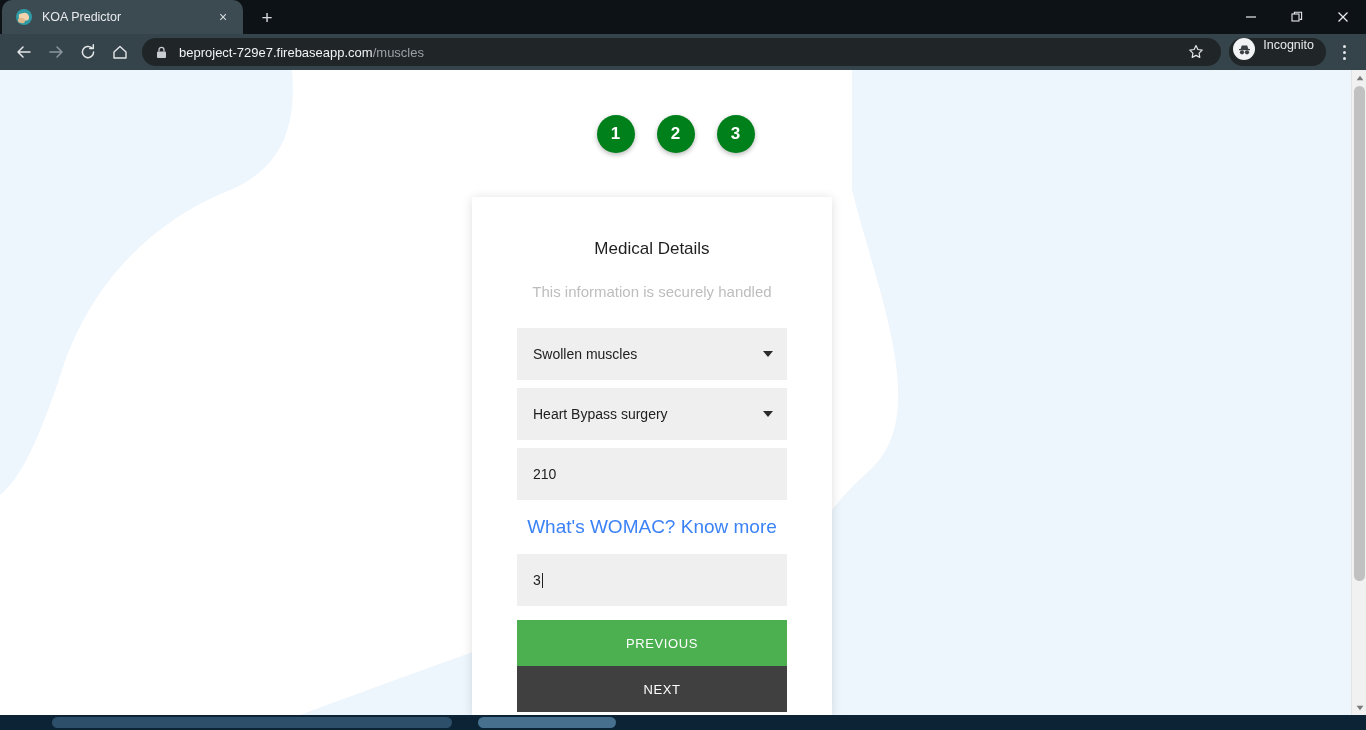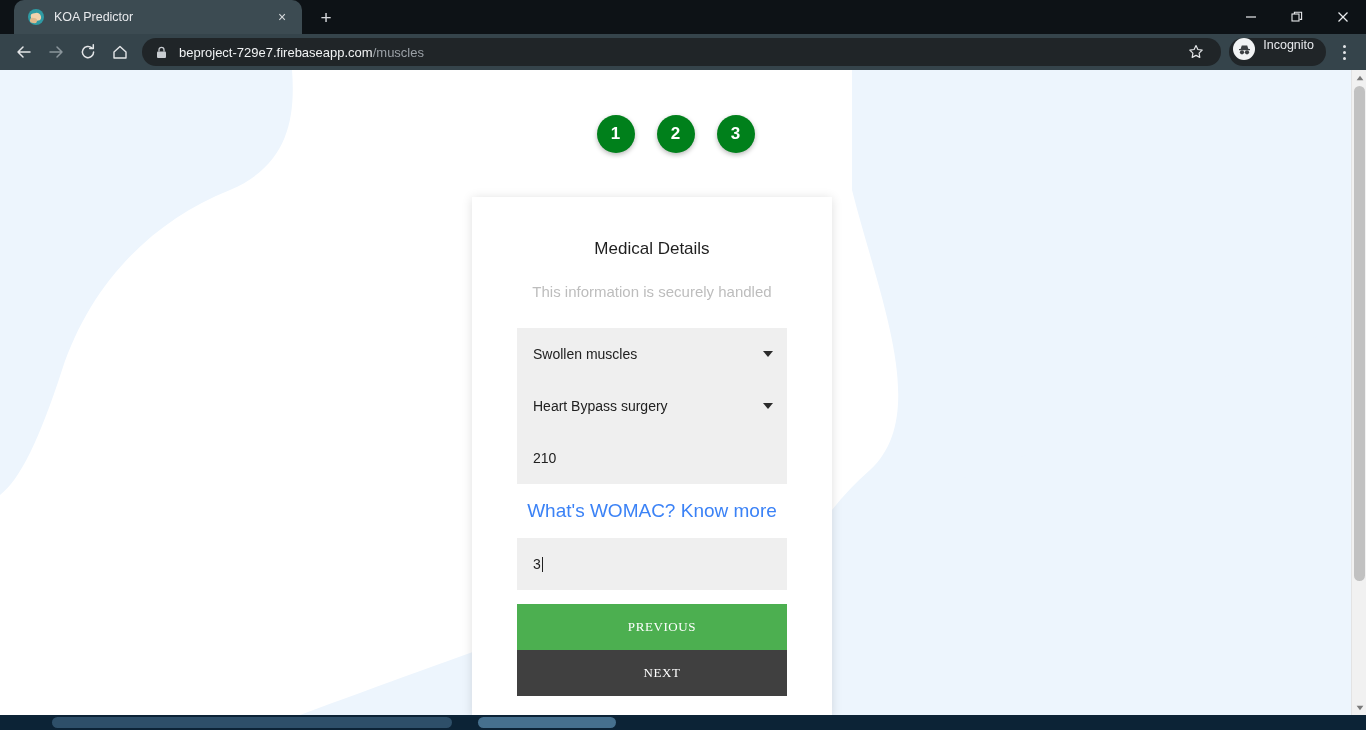--- a/index.html
+++ b/index.html
@@ -11,24 +11,24 @@
   }
 
   
   .browser { width:1366px; height:730px; position:relative; background:#0d1216; }
 
   .tabstrip {
     height:34px; background:#0d1216; position:relative;
     display:flex; align-items:flex-end;
   }
   .tab {
-    position:relative; height:34px; width:288px;
+    position:relative; height:34px; width:241px;
     background:#3c4b52; border-radius:10px 10px 0 0;
     display:flex; align-items:center; padding:0 10px 0 14px;
-    margin-left:14px;
+    margin-left:2px;
   }
   .tab-favicon {
     width:16px; height:16px; border-radius:50%;
     background:#2f9ba4; flex:0 0 auto; margin-right:10px;
     position:relative; overflow:hidden;
   }
   .tab-favicon:before {
     content:""; position:absolute; left:3px; top:4px;
     width:10px; height:8px; background:#f3d3ad;
     border-radius:3px 5px 4px 2px; transform:rotate(-12deg);
@@ -148,21 +148,21 @@
   .card-title {
     text-align:center; font-size:17px; color:#1f1f1f;
     margin-bottom:24px; font-weight:normal;
   }
   .card-sub {
     text-align:center; font-size:15px; color:#bdbdbd;
     margin-bottom:28px;
   }
   .field {
     position:relative; height:52px; background:#efefef;
-    margin-bottom:0; display:flex; align-items:center;
+    margin-bottom:8px; display:flex; align-items:center;
     padding:0 16px;
   }
   .field-text { font-size:14px; color:#212121; }
   .caret {
     display:inline-block; width:1px; height:15px;
     background:#212121; margin-left:1px;
     vertical-align:-2px;
   }
   .arrow {
     position:absolute; right:14px; top:50%;
@@ -174,21 +174,21 @@
   }
   .womac-link {
     display:block; text-align:center;
     font-size:19px; color:#3b82f6;
     margin:16px 0 16px 0; text-decoration:none;
   }
   .btn {
     width:100%; height:46px; border:0;
     color:#ffffff; font-size:13px; letter-spacing:0.6px;
     display:flex; align-items:center; justify-content:center;
-    font-family:Liberation Serif, serif;
+    font-family:Liberation Sans, sans-serif;
     padding-left:20px;
   }
   .btn-prev { background:#4caf50; margin-top:14px; }
   .btn-next { background:#404040; }
 
   
   .vscroll {
     position:absolute; right:0; top:70px;
     width:15px; height:645px; background:#f1f1f1;
     border-left:1px solid #e3e3e3;

